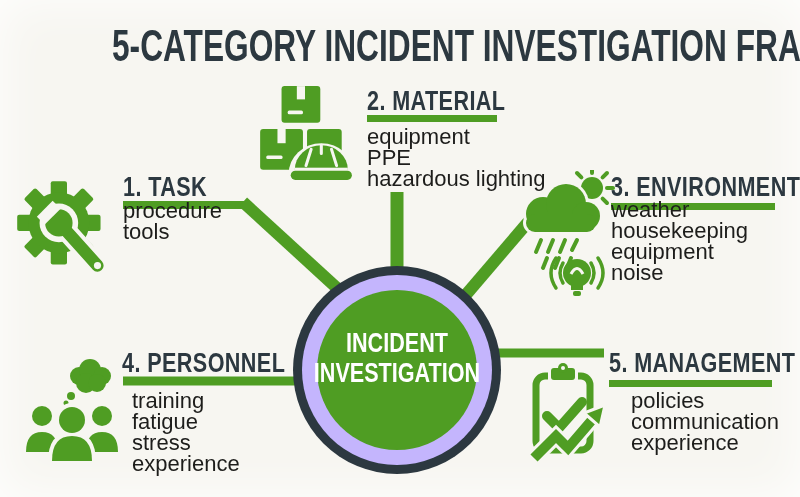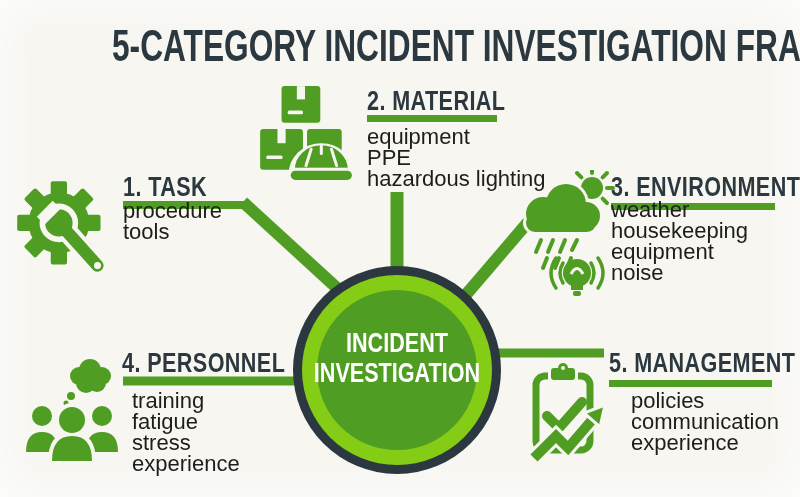--- a/index.html
+++ b/index.html
@@ -35,21 +35,21 @@
   .connectors{position:absolute;left:0;top:0;z-index:1;}
   .icon{position:absolute;z-index:2;}
   .fg{fill:var(--green);}
   .hole{fill:var(--background);}
   .fg-stroke{stroke:var(--green);fill:none;}
   .halo-stroke{stroke:var(--background);fill:none;}
   .badge{
     position:absolute;left:293px;top:266px;width:208px;height:208px;
     border-radius:50%;background:var(--dark-navy);z-index:3;
   }
-  .badge-white{position:absolute;inset:9px;border-radius:50%;background:#84cc16;}
+  .badge-white{position:absolute;inset:9px;border-radius:50%;background:#c4b5fd;}
   .badge-green{
     position:absolute;inset:15px;border-radius:50%;background:var(--green);
     display:flex;align-items:center;justify-content:center;
   }
   .badge-text{
     text-align:center;color:var(--badge-text);font-weight:bold;
     font-size:27px;line-height:30px;transform:translateY(-12px);
   }
   .badge-line{transform:scaleX(0.8);transform-origin:center;white-space:nowrap;}
 </style>

